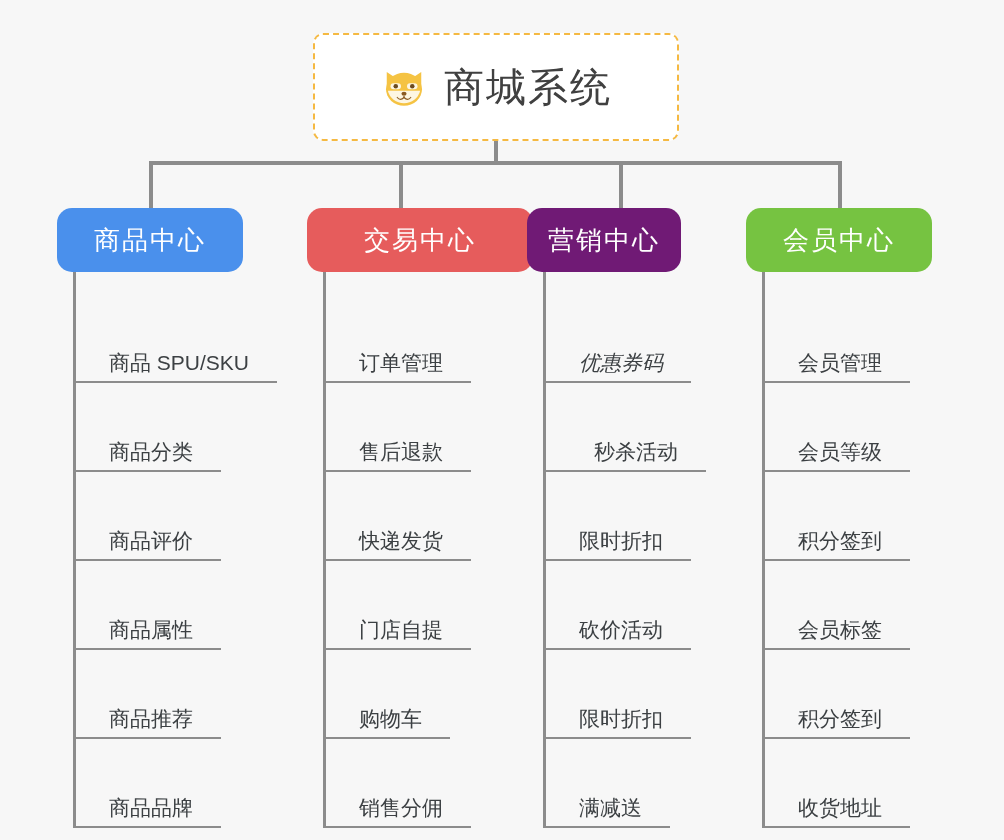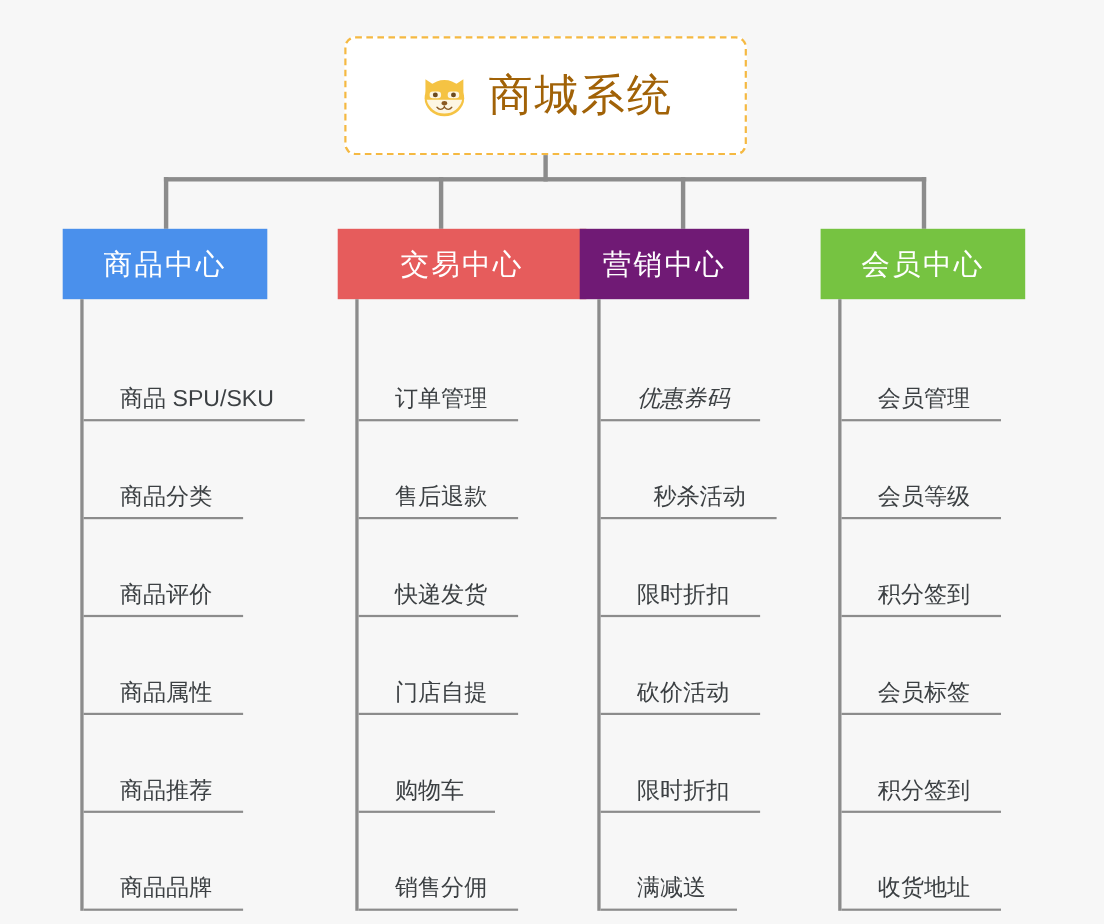--- a/index.html
+++ b/index.html
@@ -36,21 +36,21 @@
     align-items: center;
     gap: 16px;
   }
   .shiba {
     width: 48px;
     height: 48px;
     display: block;
   }
   #root-title {
     font-size: 40px;
-    color: #a16207;
+    color: #404040;
     letter-spacing: 2px;
     line-height: 1;
     white-space: nowrap;
     text-align: right;
   }
 
   
   .conn {
     position: absolute;
     background: #8c8c8c;
@@ -62,21 +62,21 @@
   #conn-drop-2    { left: 619px; top: 161px; width: 4px; height: 47px; }
   #conn-drop-3    { left: 838px; top: 161px; width: 4px; height: 47px; }
 
   
   .column {
     position: absolute;
     top: 208px;
   }
   .cat-box {
     height: 64px;
-    border-radius: 0;
+    border-radius: 15px;
     display: flex;
     align-items: center;
     justify-content: center;
     color: #ffffff;
     font-size: 26px;
     letter-spacing: 2px;
     box-sizing: border-box;
   }
 
   

